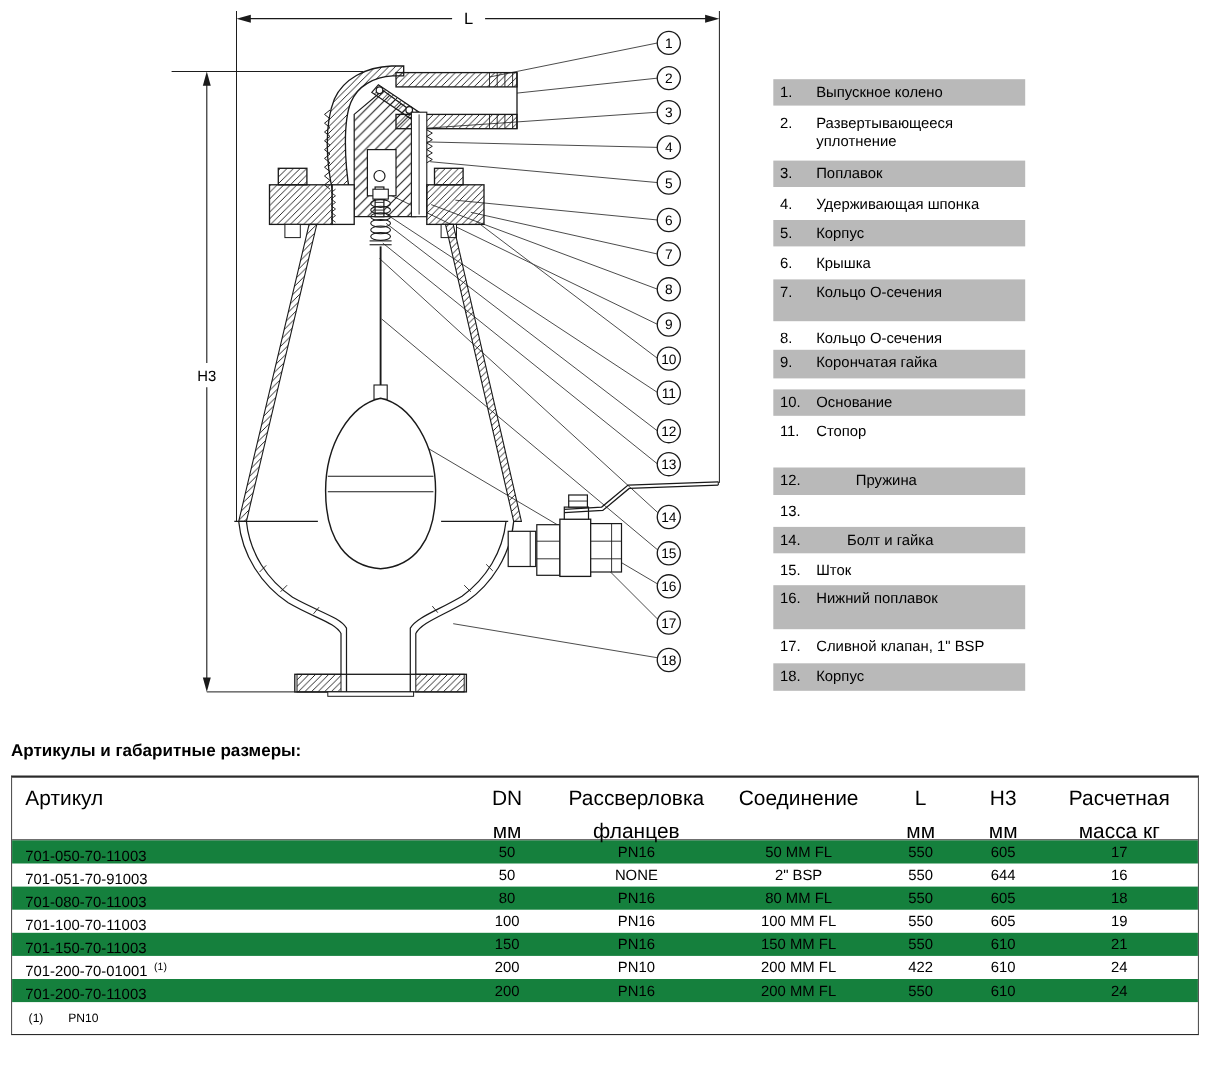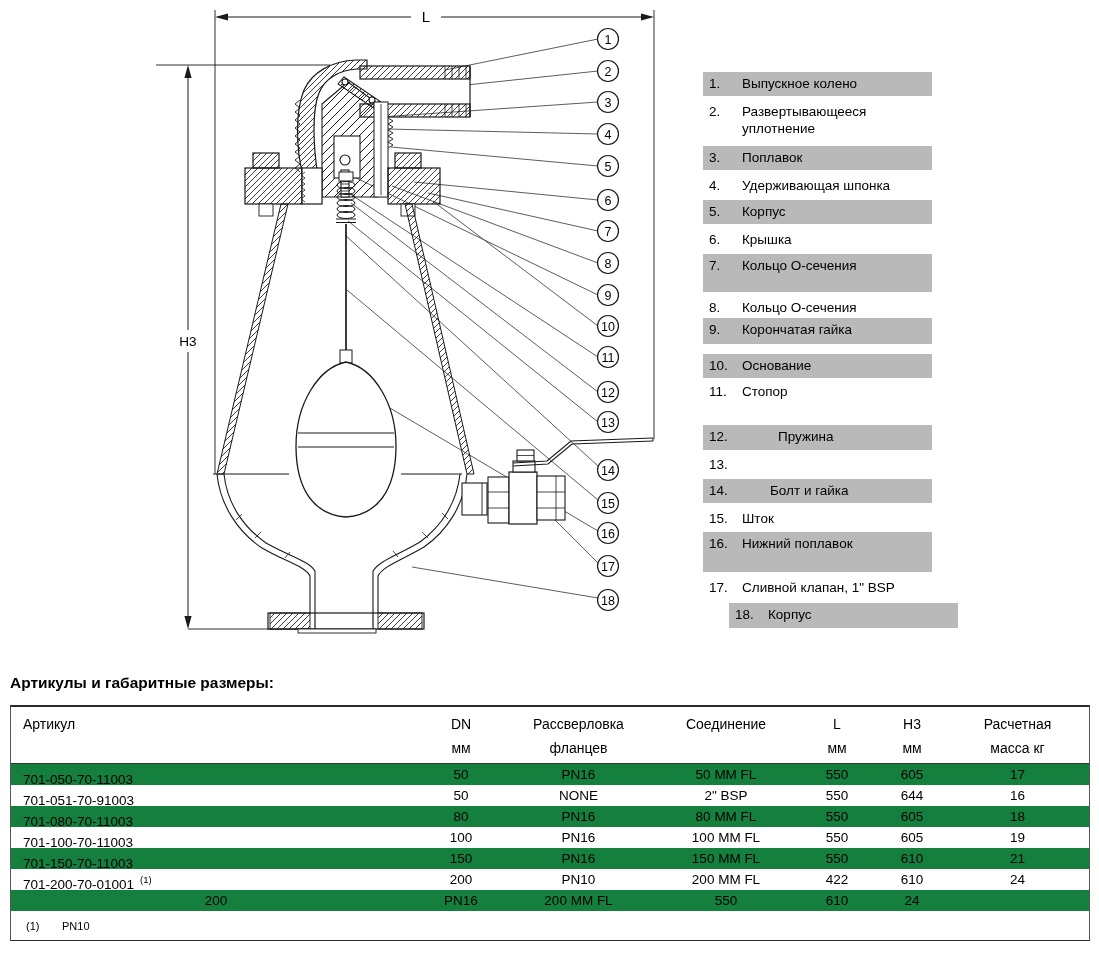--- a/index.html
+++ b/index.html
@@ -17,21 +17,21 @@
   .legend-num{width:33px;padding-left:6px;flex:0 0 33px;}
   .legend-label{white-space:pre-line;}
 
   
   .tbl-title{position:absolute;left:10px;top:674px;font-size:15.5px;font-weight:bold;}
   .parts-table{position:absolute;left:10px;top:705px;width:1078px;
                border-top:2px solid #2a2a2a;border-bottom:1.6px solid #2a2a2a;
                border-left:1px solid #555;border-right:1px solid #555;box-sizing:content-box;}
   .t-row{display:grid;grid-template-columns:410px 80px 155px 140px 82px 68px 143px;}
   .t-head{height:57px;border-bottom:1.3px solid #333;box-sizing:border-box;}
-  .t-head .hcell{font-size:14px;}
+  .t-head .hcell{font-size:19px;}
   .hline1{padding-top:9px;}
   .hline2{padding-top:8px;}
   .t-row .c{text-align:center;}
   .t-row .first{text-align:left;padding-left:12px;}
   .data-row{height:21px;line-height:21px;font-size:13.5px;}
   .data-row.shaded{background:#15803d;}
   .art-note{font-size:9.5px;vertical-align:super;margin-left:6px;}
   .t-foot{height:29px;font-size:11px;display:flex;align-items:center;padding-left:15px;}
   .t-foot .marker{width:36px;}
 </style>
@@ -356,21 +356,21 @@
         <span class="legend-label">Шток</span>
       </div>
     <div class="legend-item shaded" style="top:532px;min-height:40px;">
         <span class="legend-num">16.</span>
         <span class="legend-label">Нижний поплавок</span>
       </div>
     <div class="legend-item" style="top:576px;min-height:24px;">
         <span class="legend-num">17.</span>
         <span class="legend-label">Сливной клапан, 1" BSP</span>
       </div>
-    <div class="legend-item shaded" style="top:603px;min-height:25px;margin-left:26px;">
+    <div class="legend-item shaded" style="top:603px;min-height:25px;">
         <span class="legend-num">18.</span>
         <span class="legend-label">Корпус</span>
       </div>
   </div>
 
   <div class="tbl-title">Артикулы и габаритные размеры:</div>
 
   <div class="parts-table">
     <div class="t-head">
       <div class="t-row hline1">
@@ -441,20 +441,21 @@
     <div class="t-row data-row">
       <div class="first"><span>701-200-70-01001</span><sup class="art-note">(1)</sup></div>
       <div class="c">200</div>
       <div class="c">PN10</div>
       <div class="c">200 MM FL</div>
       <div class="c">422</div>
       <div class="c">610</div>
       <div class="c">24</div>
     </div>
     <div class="t-row data-row shaded">
+      <div class="first"><span>701-200-70-11003</span><sup class="art-note"></sup></div>
       <div class="c">200</div>
       <div class="c">PN16</div>
       <div class="c">200 MM FL</div>
       <div class="c">550</div>
       <div class="c">610</div>
       <div class="c">24</div>
     </div>
 
     <div class="t-foot">
       <span class="marker">(1)</span>

